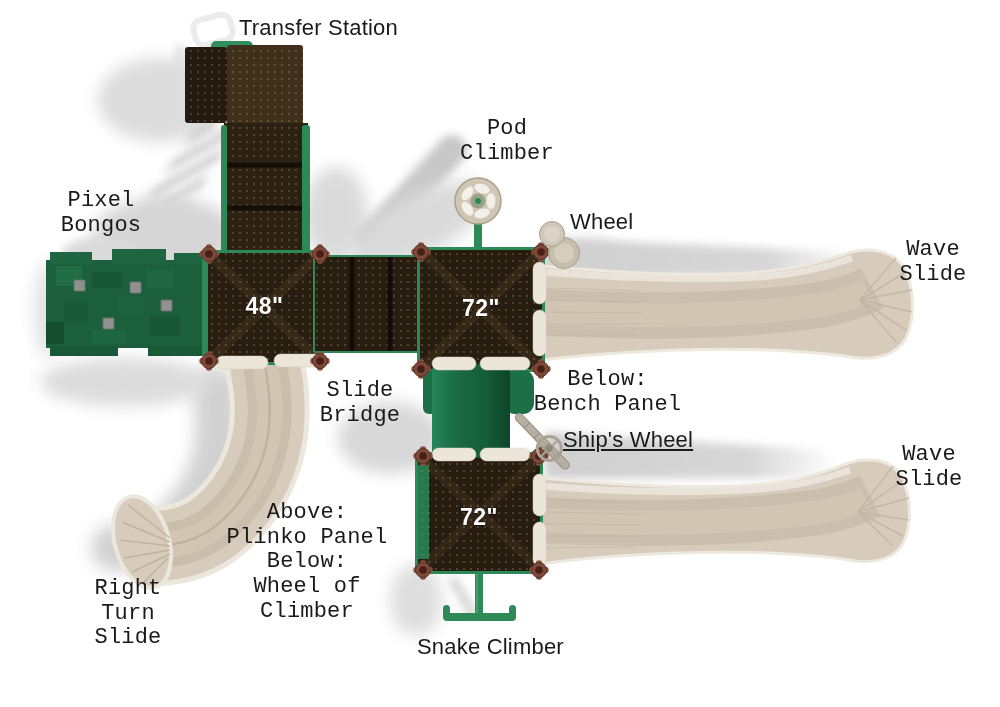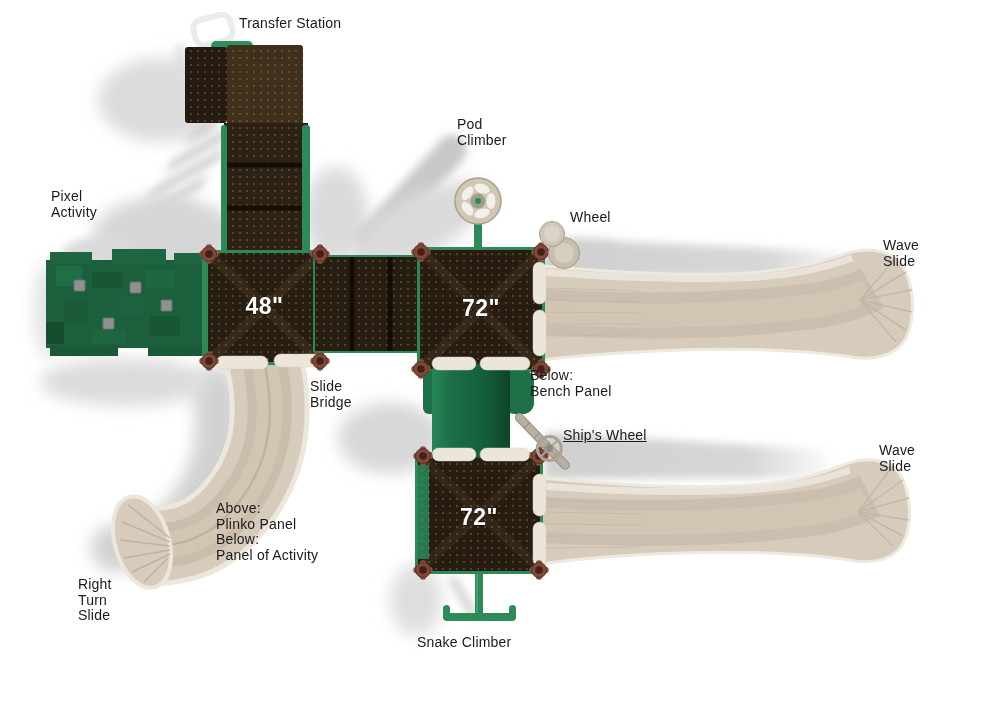--- a/index.html
+++ b/index.html
@@ -2,24 +2,24 @@
 <html><head>
 <meta charset="utf-8">
 <style>
   html,body{margin:0;padding:0;background:#fff;}
   #stage{
     position:relative;width:1000px;height:707px;background:#ffffff;overflow:hidden;
     font-family:"Liberation Sans",sans-serif;
   }
   #scene{position:absolute;left:0;top:0;}
   .lbl{
-    position:absolute;color:#1a1a1a;font-size:14px;line-height:1.12;
+    position:absolute;color:#1a1a1a;font-size:22px;line-height:1.12;
     white-space:pre-line;letter-spacing:0.2px;
   }
-  .c{text-align:left;}
+  .c{text-align:center;font-family:Liberation Mono, monospace;}
   .deck-label{
     position:absolute;color:#ffffff;font-size:23px;font-weight:bold;
     text-align:center;letter-spacing:0.5px;text-shadow:0 1px 1px rgba(0,0,0,0.5);
   }
 </style>
 </head>
 <body>
 
 <div id="stage">
 
@@ -283,35 +283,35 @@
     <circle cx="552" cy="442" r="3.5" fill="#8f887b"></circle>
   </g>
 </svg>
 
 <div class="deck-label" style="left:207px;top:293px;width:115px;">48"</div>
 <div class="deck-label" style="left:420px;top:295px;width:122px;">72"</div>
 <div class="deck-label" style="left:418px;top:504px;width:122px;">72"</div>
 
 <div class="lbl" style="left:239px;top:16px;">Transfer Station</div>
 <div class="lbl c" style="left:51px;top:189px;width:100px;">Pixel
-Activity</div>
+Bongos</div>
 <div class="lbl c" style="left:457px;top:117px;width:100px;">Pod
 Climber</div>
 <div class="lbl" style="left:570px;top:210px;">Wheel</div>
 <div class="lbl c" style="left:883px;top:238px;width:100px;">Wave
 Slide</div>
 <div class="lbl c" style="left:310px;top:379px;width:100px;">Slide
 Bridge</div>
 <div class="lbl c" style="left:530px;top:368px;width:155px;">Below:
 Bench Panel</div>
 <div class="lbl" style="left:563px;top:428px;text-decoration:underline;">Ship's Wheel</div>
 <div class="lbl c" style="left:879px;top:443px;width:100px;">Wave
 Slide</div>
 <div class="lbl c" style="left:216px;top:501px;width:182px;">Above:
 Plinko Panel
 Below:
-Panel of Activity</div>
+Wheel of Climber</div>
 <div class="lbl c" style="left:78px;top:577px;width:100px;">Right
 Turn
 Slide</div>
 <div class="lbl" style="left:417px;top:635px;">Snake Climber</div>
 
 </div>
 
 </body></html>

